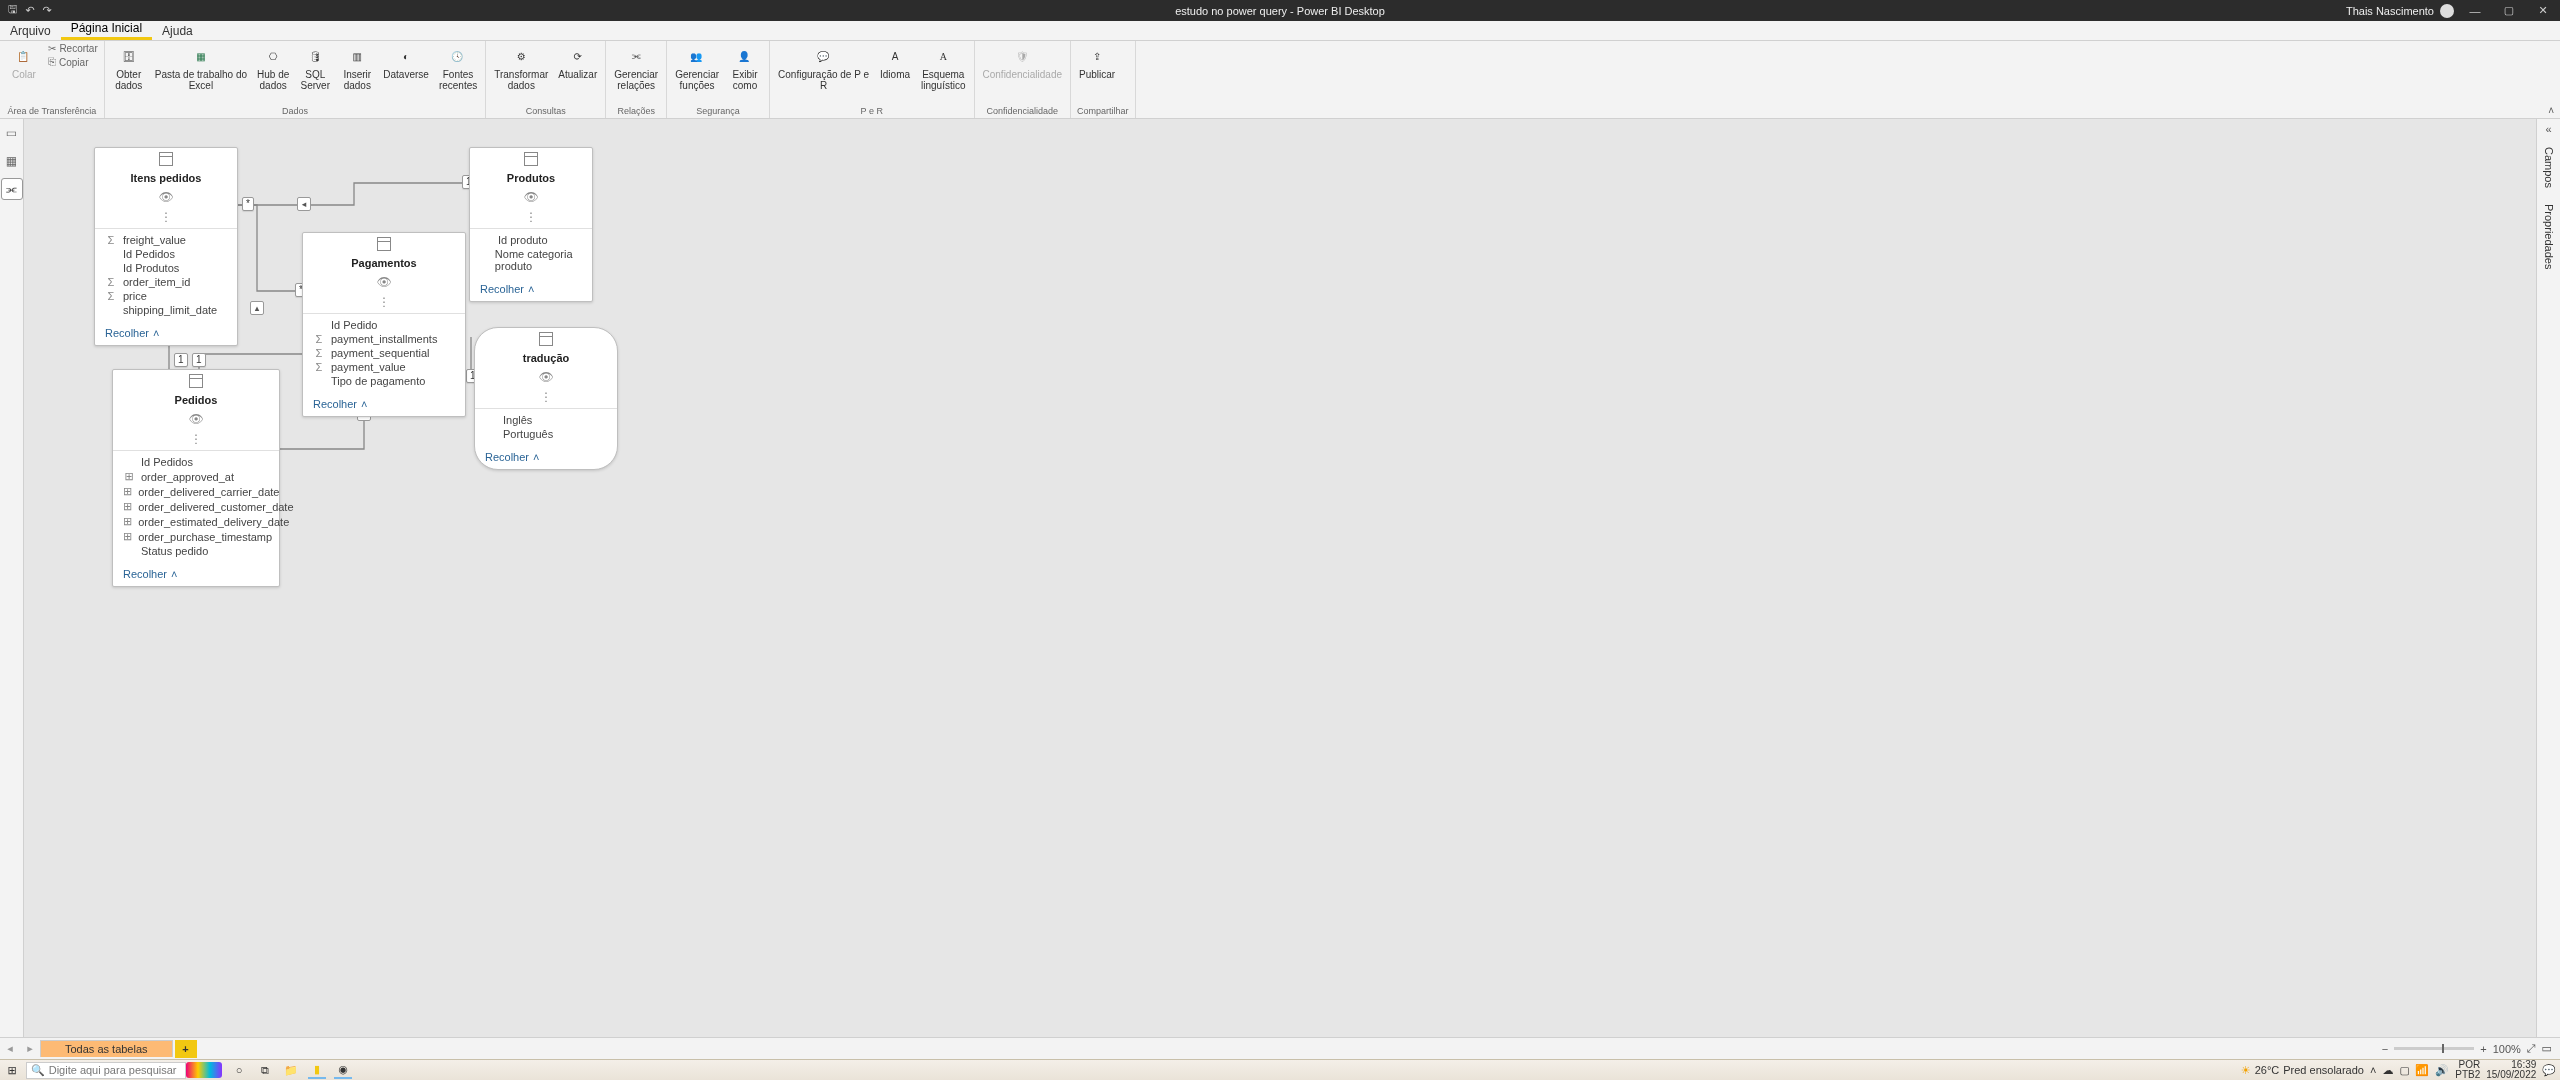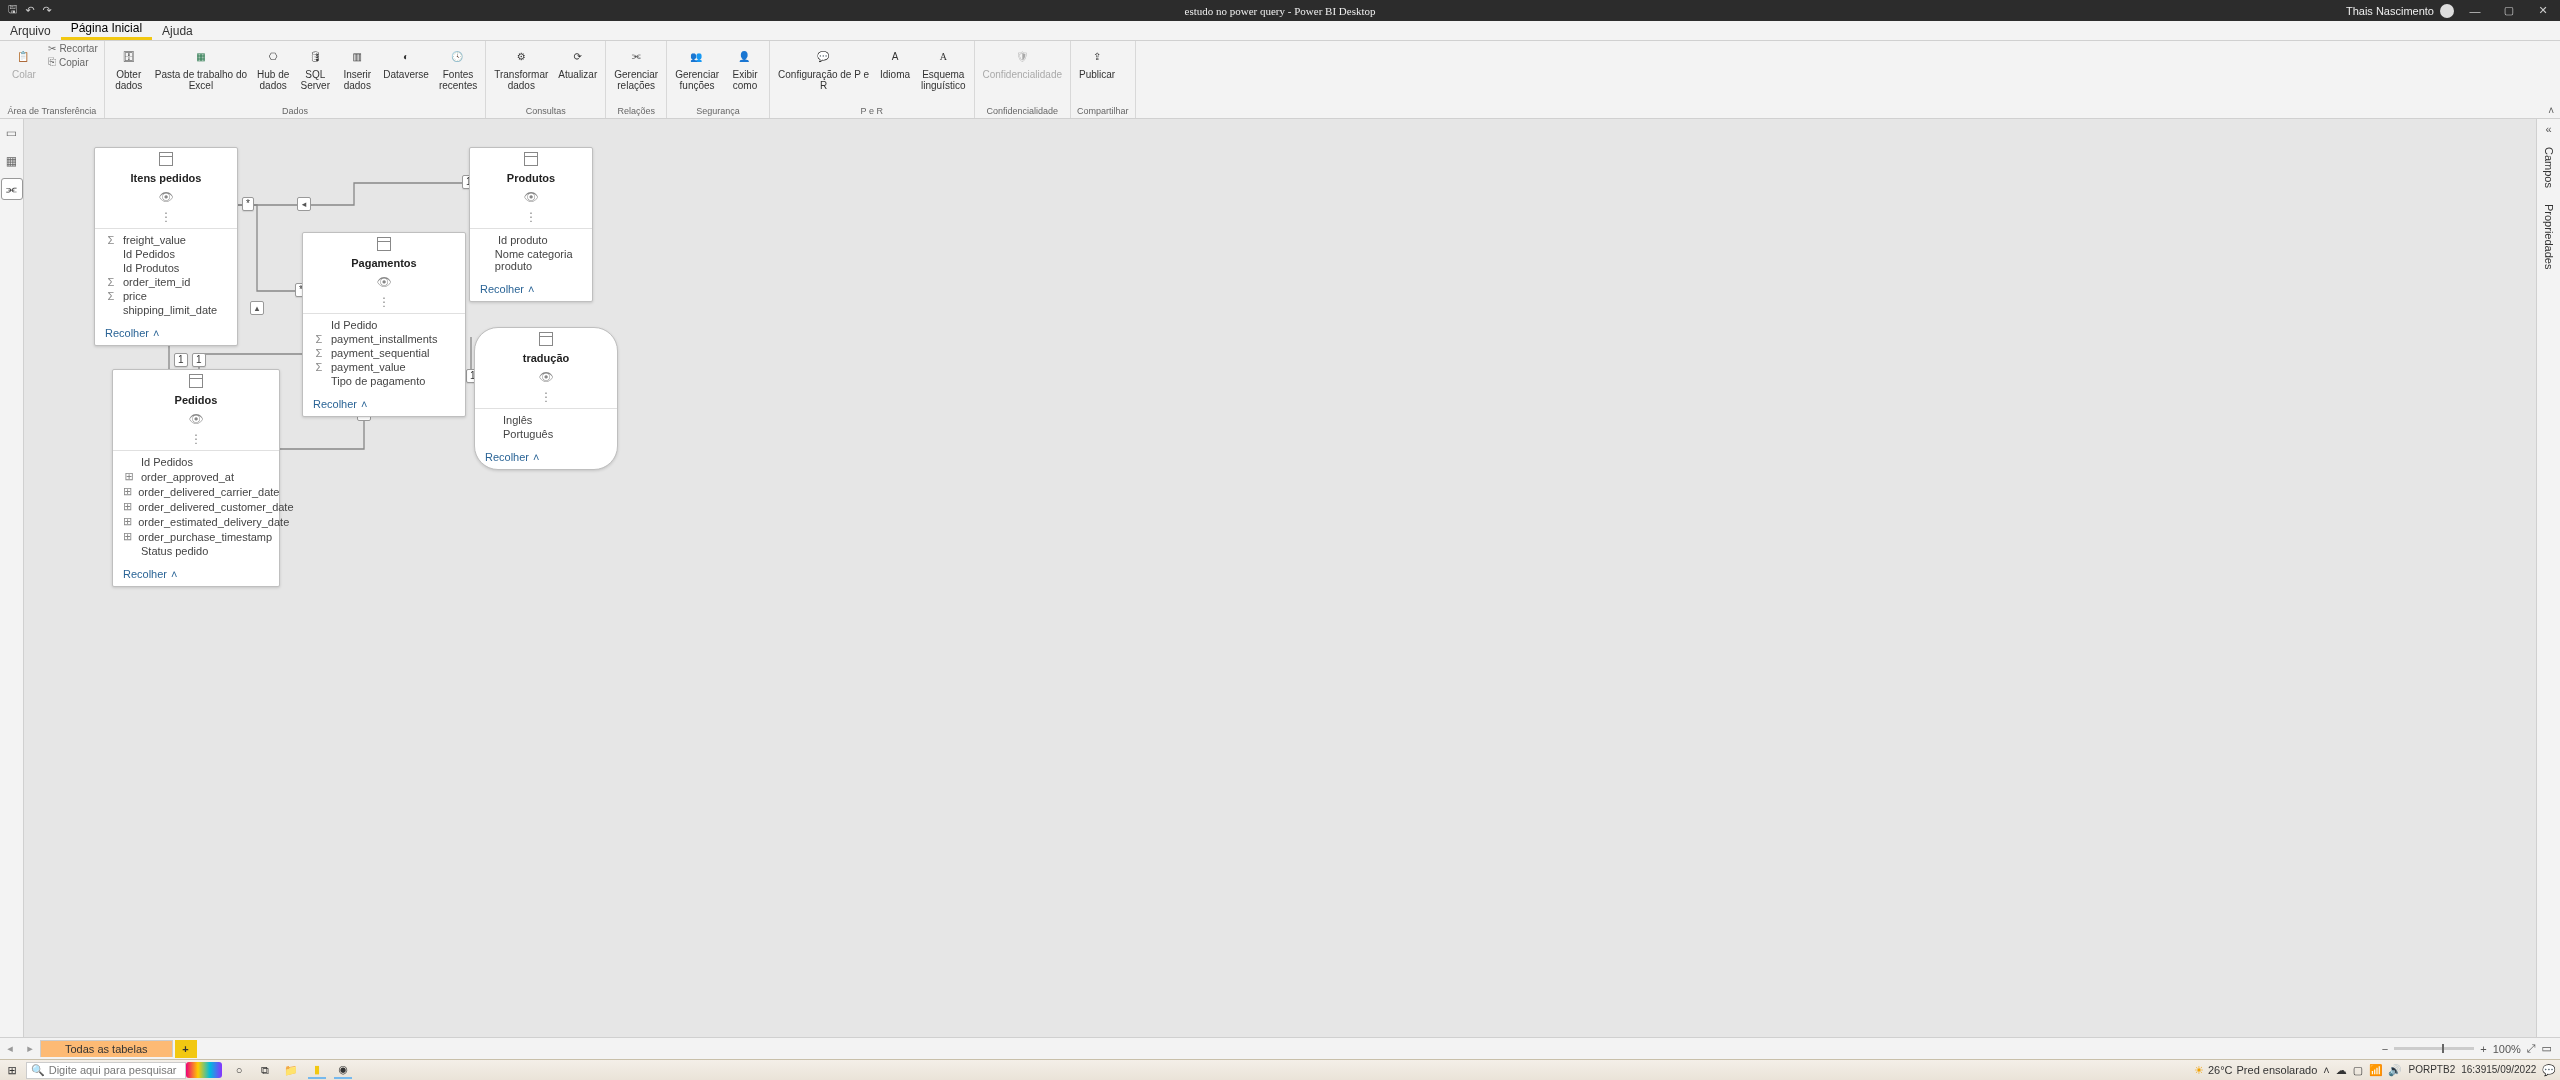--- a/index.html
+++ b/index.html
@@ -2,21 +2,21 @@
 <html><head>
 <meta charset="utf-8">
 <style>
 * { box-sizing: border-box; margin: 0; padding: 0; font-family: "Segoe UI", Tahoma, sans-serif; }
 html, body { width: 100%; height: 100%; background: #e6e6e6; overflow: hidden; }
 
 
 .titlebar { background: #2c2c2c; color: #fff; display: flex; align-items: center; height: 21px; font-size: 11px; position: relative; }
 .titlebar .qat { display: flex; gap: 8px; padding-left: 8px; align-items: center; }
 .titlebar .qat span { color: #ccc; font-size: 11px; }
-.titlebar .title { position: absolute; left: 50%; transform: translateX(-50%); color: #eee; font-family: Liberation Serif, serif; }
+.titlebar .title { position: absolute; left: 50%; transform: translateX(-50%); color: #eee; }
 .titlebar .right { position: absolute; right: 0; display: flex; align-items: center; gap: 8px; padding-right: 4px; }
 .titlebar .user { display: flex; align-items: center; gap: 6px; color: #eee; }
 .titlebar .avatar { width: 14px; height: 14px; border-radius: 50%; background: #ddd; display: inline-block; }
 .titlebar .winbtn { width: 26px; text-align: center; color: #ccc; font-size: 11px; }
 
 
 .menubar { background: #f3f3f3; display: flex; align-items: flex-end; height: 20px; font-size: 12px; border-bottom: 1px solid #d0d0d0; }
 .menubar .menuitem { padding: 2px 10px 2px 10px; color: #333; }
 .menubar .menuitem.active { border-bottom: 3px solid #f2c811; color: #000; }
 
@@ -75,21 +75,21 @@
 
 .taskbar { position:absolute; left:0; right:0; bottom:0; height:21px; background:linear-gradient(#f4efe8,#eae3d8); border-top:1px solid #c8bfa9; display:flex; align-items:center; font-size:11px; color:#333; }
 .taskbar .start { width:24px; text-align:center; }
 .taskbar .search { display:flex; align-items:center; background:#fff; border:1px solid #ccc; height:17px; width:160px; margin-left:2px; padding:0 4px; color:#777; gap:4px; }
 .taskbar .tasks { display:flex; gap:8px; margin-left:8px; align-items:center; }
 .taskbar .tasks .ticon { width:18px; height:18px; display:flex; align-items:center; justify-content:center; }
 .taskbar .tasks .ticon.active { border-bottom:2px solid #76b9ed; }
 .taskbar .flex { flex:1; }
 .taskbar .tray { display:flex; align-items:center; gap:6px; padding-right:4px; }
 .taskbar .tray .weather { display:flex; align-items:center; gap:4px; }
-.taskbar .tray .clock { display:flex; flex-direction:row; align-items:flex-end; line-height:1; font-size:10px; }
+.taskbar .tray .clock { display:flex; flex-direction:column; align-items:flex-end; line-height:1; font-size:10px; }
 .taskbar .colorful { width:36px; height:16px; background:linear-gradient(90deg,#e07,#fc0,#0bd,#83f); border-radius:3px; }
 </style>
 </head>
 <body>
 
 <div class="titlebar">
   <div class="qat">
     <span>🖫</span>
     <span>↶</span>
     <span>↷</span>

